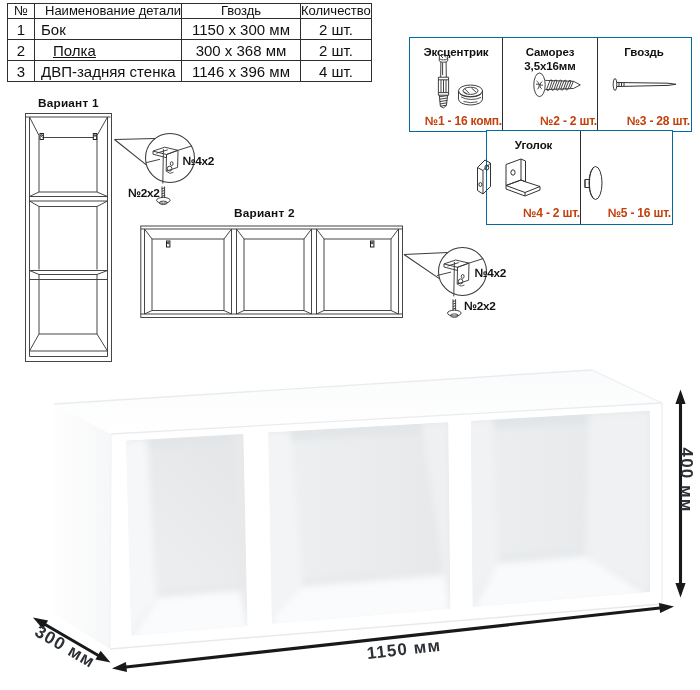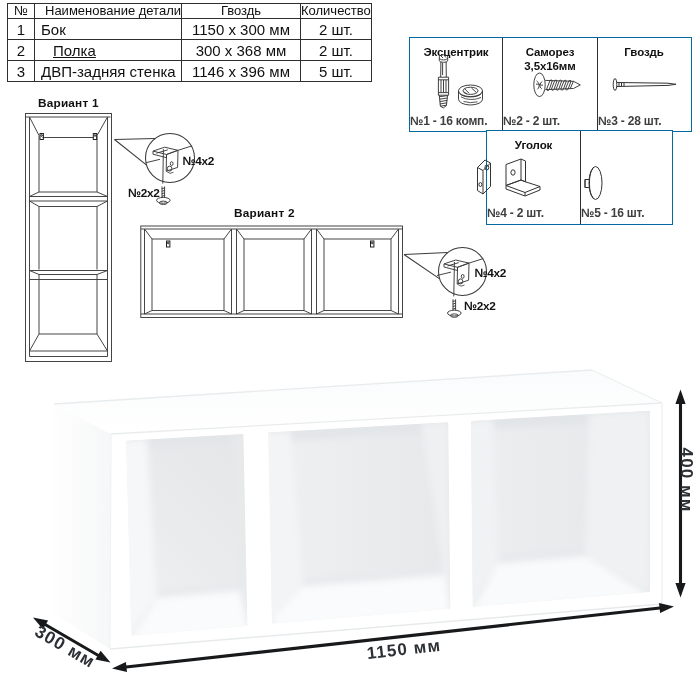--- a/index.html
+++ b/index.html
@@ -4,21 +4,21 @@
 <style>
   html,body{margin:0;padding:0;}
   body{width:700px;height:690px;background:#ffffff;font-family:"Liberation Sans",sans-serif;position:relative;overflow:hidden;}
   .abs{position:absolute;}
   table.parts{border-collapse:collapse;font-size:15px;color:#101010;}
   table.parts td,table.parts th{border:1px solid #2e2e2e;padding:0;height:20px;font-weight:normal;white-space:nowrap;}
   tr.hdr td{height:14px;font-size:13px;line-height:14px;}
   .hwbox{position:absolute;border:1px solid #0369a1;background:#fff;}
   .vline{position:absolute;top:0;bottom:0;width:1px;background:#2e2e2e;}
   .hwtitle{position:absolute;left:0;right:0;text-align:center;font-weight:bold;font-size:11.5px;letter-spacing:-0.1px;color:#111;line-height:14px;top:7px;}
-  .hwlabel{position:absolute;text-align:left;font-weight:bold;font-size:12px;letter-spacing:-0.2px;color:#404040;}
+  .hwlabel{position:absolute;text-align:right;font-weight:bold;font-size:12px;letter-spacing:-0.2px;color:#c2410c;}
 </style>
 </head>
 <body>
 
 <table class="parts abs" style="left:7px;top:3px;">
   <tbody>
       <tr class="hdr">
     <td style="width:26px;text-align:center;">№</td>
     <td style="width:146px;text-align:right;">Наименование детали</td>
     <td style="width:118px;text-align:center;">Гвоздь</td>
@@ -33,21 +33,21 @@
   <tr>
     <td style="text-align:center;">2</td>
     <td style="padding-left:18px;text-decoration:underline;">Полка</td>
     <td style="text-align:center;">300 х 368 мм</td>
     <td style="text-align:center;">2 шт.</td>
   </tr>
   <tr>
     <td style="text-align:center;">3</td>
     <td style="padding-left:6px;">ДВП-задняя стенка</td>
     <td style="text-align:center;">1146 х 396 мм</td>
-    <td style="text-align:center;">5 шт.</td>
+    <td style="text-align:center;">4 шт.</td>
   </tr>
 </tbody>
   </table>
 
 <div class="hwbox" style="left:409px;top:37px;width:281px;height:93px;">
   <div class="vline" style="left:92px;"></div>
   <div class="vline" style="left:187px;"></div>
 
   <div class="hwtitle" style="left:0;width:92px;">Эксцентрик</div>
 

